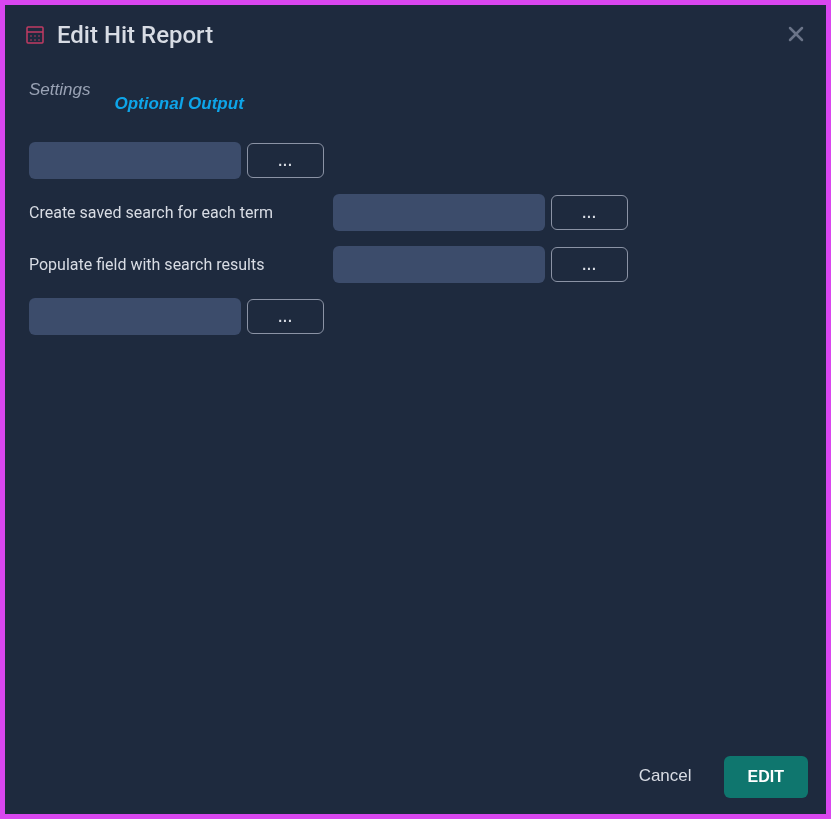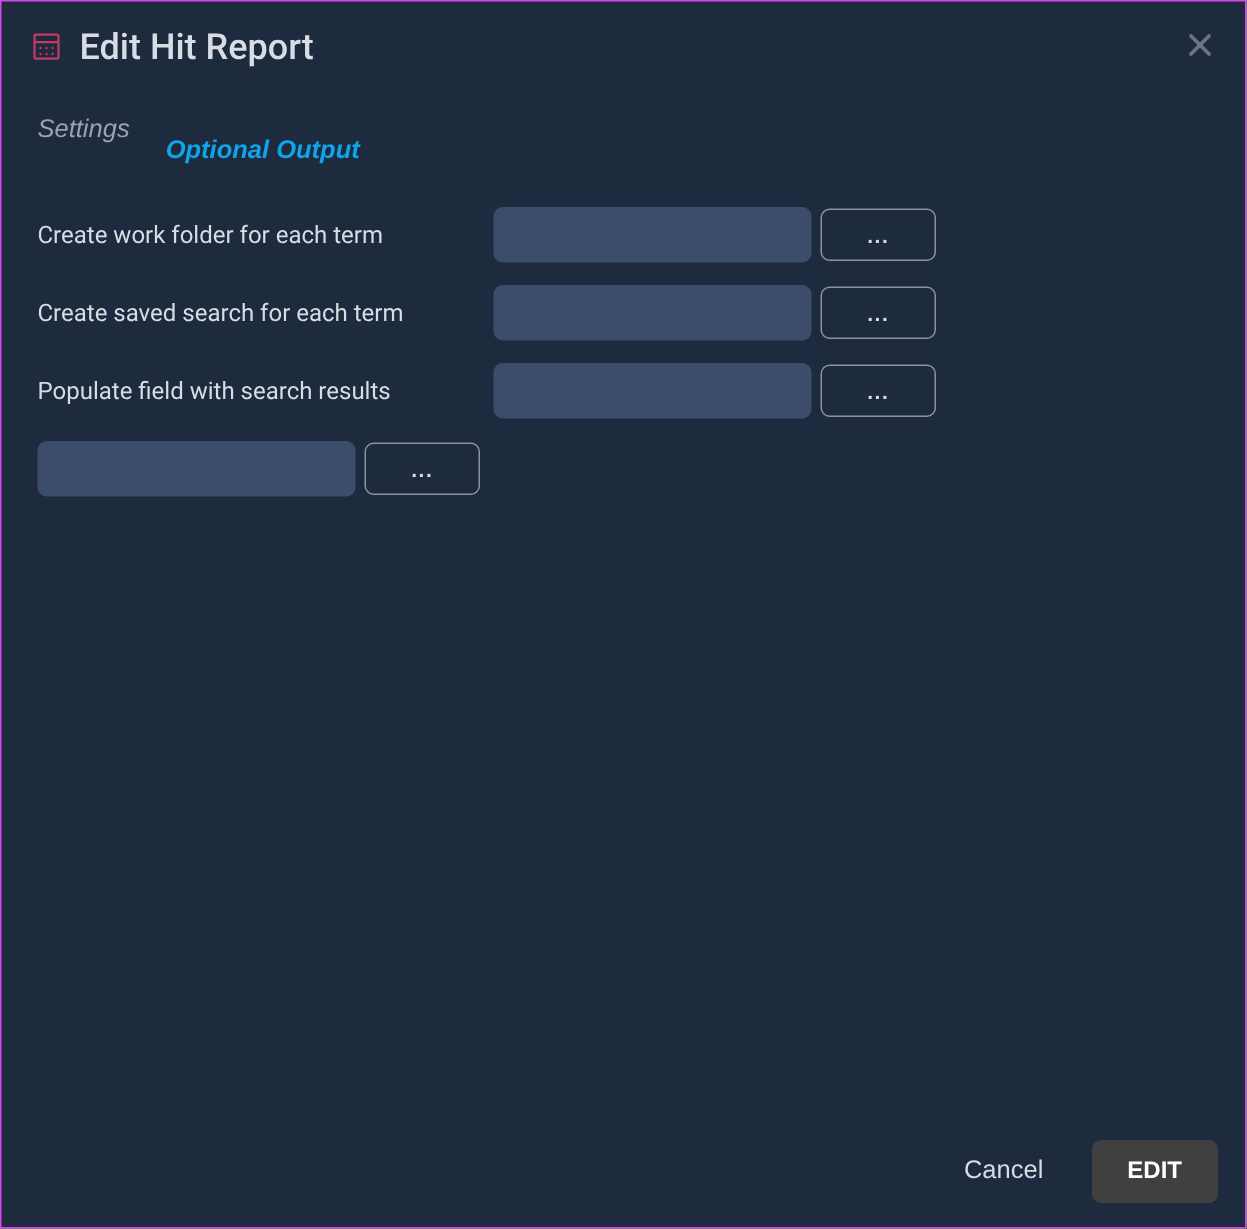--- a/index.html
+++ b/index.html
@@ -14,21 +14,21 @@
       height: 819px;
       overflow: hidden;
     }
     .dialog {
       width: 831px;
       height: 819px;
       background: #1e2a3e;
       position: relative;
       display: flex;
       flex-direction: column;
-      border: 1px solid #d946ef;
+      border: 5px solid #d946ef;
     }
     .header {
       display: flex;
       align-items: center;
       padding: 16px 20px 12px 20px;
       position: relative;
     }
     .header-icon {
       width: 20px;
       height: 20px;
@@ -129,21 +129,21 @@
     }
     .btn-text {
       background: transparent;
       border: none;
       color: #d8dce4;
       font-size: 17px;
       cursor: pointer;
       padding: 10px 20px;
     }
     .btn-primary {
-      background: #404040;
+      background: #0f766e;
       border: none;
       color: #ffffff;
       font-size: 16px;
       font-weight: 700;
       cursor: pointer;
       padding: 12px 24px;
       border-radius: 6px;
     }
   </style>
 </head>
@@ -174,21 +174,20 @@
     </button>
   </div>
 
   <div class="tabs">
     <button class="tab">Settings</button>
     <button class="tab active">Optional Output</button>
   </div>
 
   <div class="content">
     <div class="form-row">
-      <label class="form-label">Create work folder for each term</label>
       <input class="form-input" type="text" value="" style="">
       <button class="browse-btn">...</button>
     </div>
 
     <div class="form-row">
       <label class="form-label">Create saved search for each term</label>
       <input class="form-input" type="text" value="" style="">
       <button class="browse-btn">...</button>
     </div>
 

